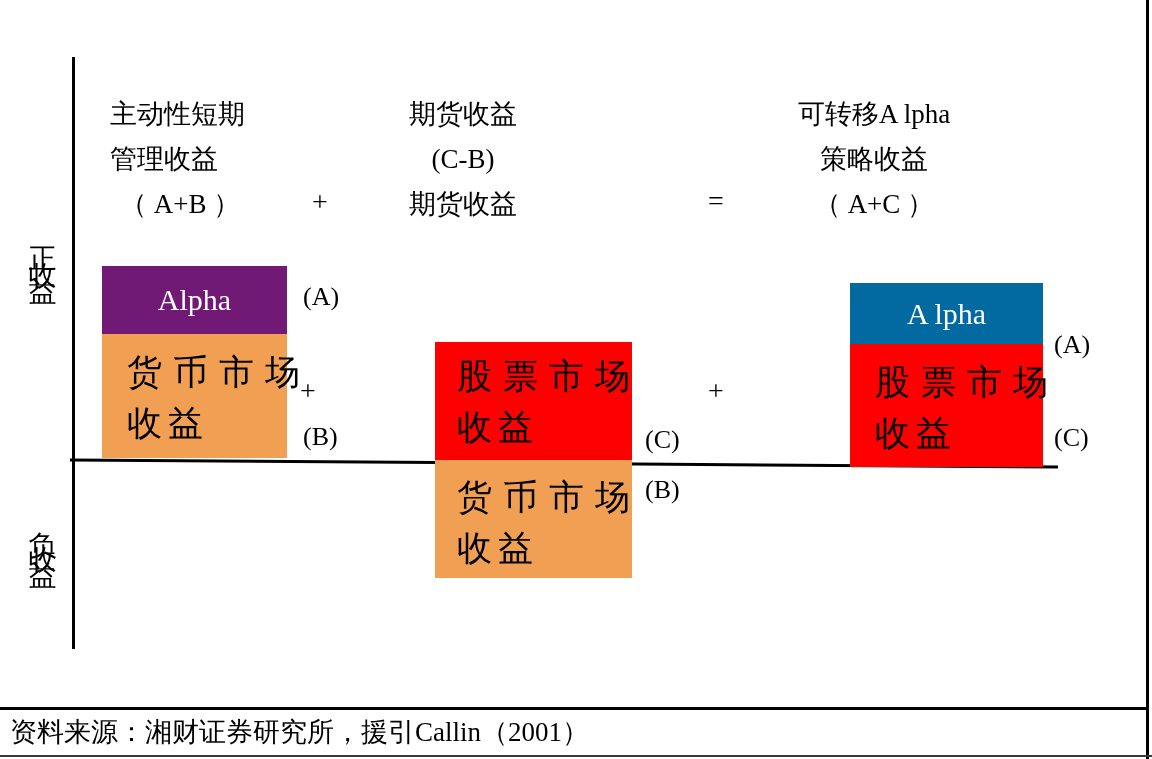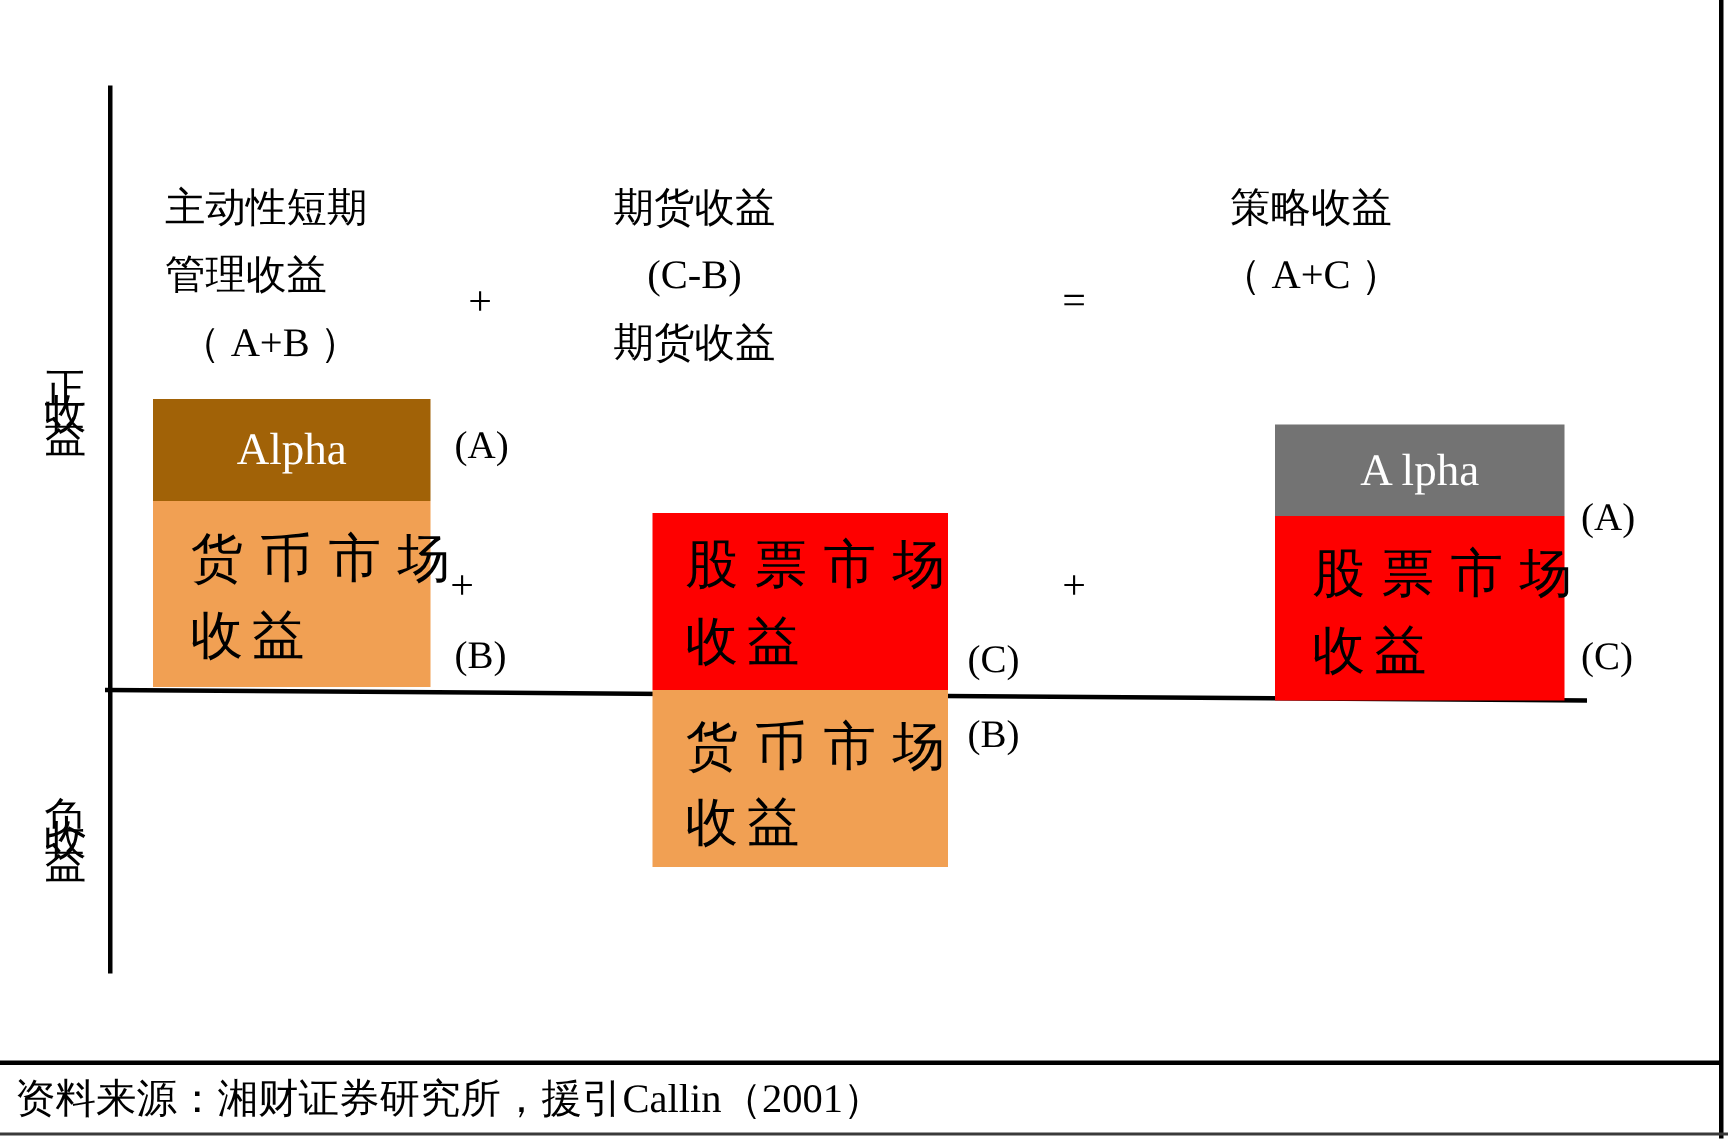--- a/index.html
+++ b/index.html
@@ -17,21 +17,21 @@
   .y-axis{left:72px;top:57px;width:3px;height:592px;background:#000;}
   .x-axis-svg{left:0;top:0;width:1152px;height:759px;pointer-events:none;}
   
   .y-caption{
     writing-mode:vertical-rl;text-orientation:upright;
     font-size:28px;letter-spacing:15px;line-height:30px;white-space:nowrap;
   }
   .y-pos{left:27px;top:225px;}
   .y-neg{left:27px;top:509px;}
   
-  .hdr{font-size:27px;line-height:45px;white-space:nowrap;margin-top:24px;}
+  .hdr{font-size:27px;line-height:45px;white-space:nowrap;}
   .hdr-left{left:110px;top:92px;text-align:left;}
   .hdr-mid{left:393px;top:92px;width:140px;text-align:center;}
   .hdr-right{left:754px;top:92px;width:240px;text-align:center;}
   .hdr .indent{padding-left:10px;}
   .op{font-size:28px;line-height:30px;}
   .op-hdr-plus{left:306px;top:187px;width:28px;text-align:center;}
   .op-hdr-eq{left:702px;top:186px;width:28px;text-align:center;}
   .op-grp-plus1{left:294px;top:376px;width:28px;text-align:center;}
   .op-grp-plus2{left:702px;top:376px;width:28px;text-align:center;}
   
@@ -77,25 +77,26 @@
   <div class="indent">（ A+B ）</div>
 </div>
 <div class="abs op op-hdr-plus">+</div>
 <div class="abs hdr hdr-mid">
   <div>期货收益</div>
   <div>(C-B)</div>
   <div>期货收益</div>
 </div>
 <div class="abs op op-hdr-eq">=</div>
 <div class="abs hdr hdr-right">
+  <div>可转移A lpha</div>
   <div>策略收益</div>
   <div>（ A+C ）</div>
 </div>
 
-<div class="abs box left-alpha" style="background: #a16207;">
+<div class="abs box left-alpha" style="background: #701a75;">
   <div class="alpha-text">Alpha</div>
 </div>
 <div class="abs box left-money" style="background: rgb(241, 160, 83);">
   <div class="box-text ls-wide">货币市场</div>
   <div class="box-text ls-narrow">收益</div>
 </div>
 <div class="abs marker mk-left-a">(A)</div>
 <div class="abs op op-grp-plus1">+</div>
 <div class="abs marker mk-left-b">(B)</div>
 
@@ -104,21 +105,21 @@
   <div class="box-text ls-narrow">收益</div>
 </div>
 <div class="abs box mid-money" style="background: rgb(241, 160, 83);">
   <div class="box-text ls-wide">货币市场</div>
   <div class="box-text ls-narrow">收益</div>
 </div>
 <div class="abs marker mk-mid-c">(C)</div>
 <div class="abs marker mk-mid-b">(B)</div>
 <div class="abs op op-grp-plus2">+</div>
 
-<div class="abs box right-alpha" style="background: #737373;">
+<div class="abs box right-alpha" style="background: #0369a1;">
   <div class="alpha-text">A lpha</div>
 </div>
 <div class="abs box right-stock" style="background: rgb(254, 0, 0);">
   <div class="box-text ls-wide">股票市场</div>
   <div class="box-text ls-narrow">收益</div>
 </div>
 <div class="abs marker mk-right-a">(A)</div>
 <div class="abs marker mk-right-c">(C)</div>
 
 <div class="abs frame-sep"></div>

